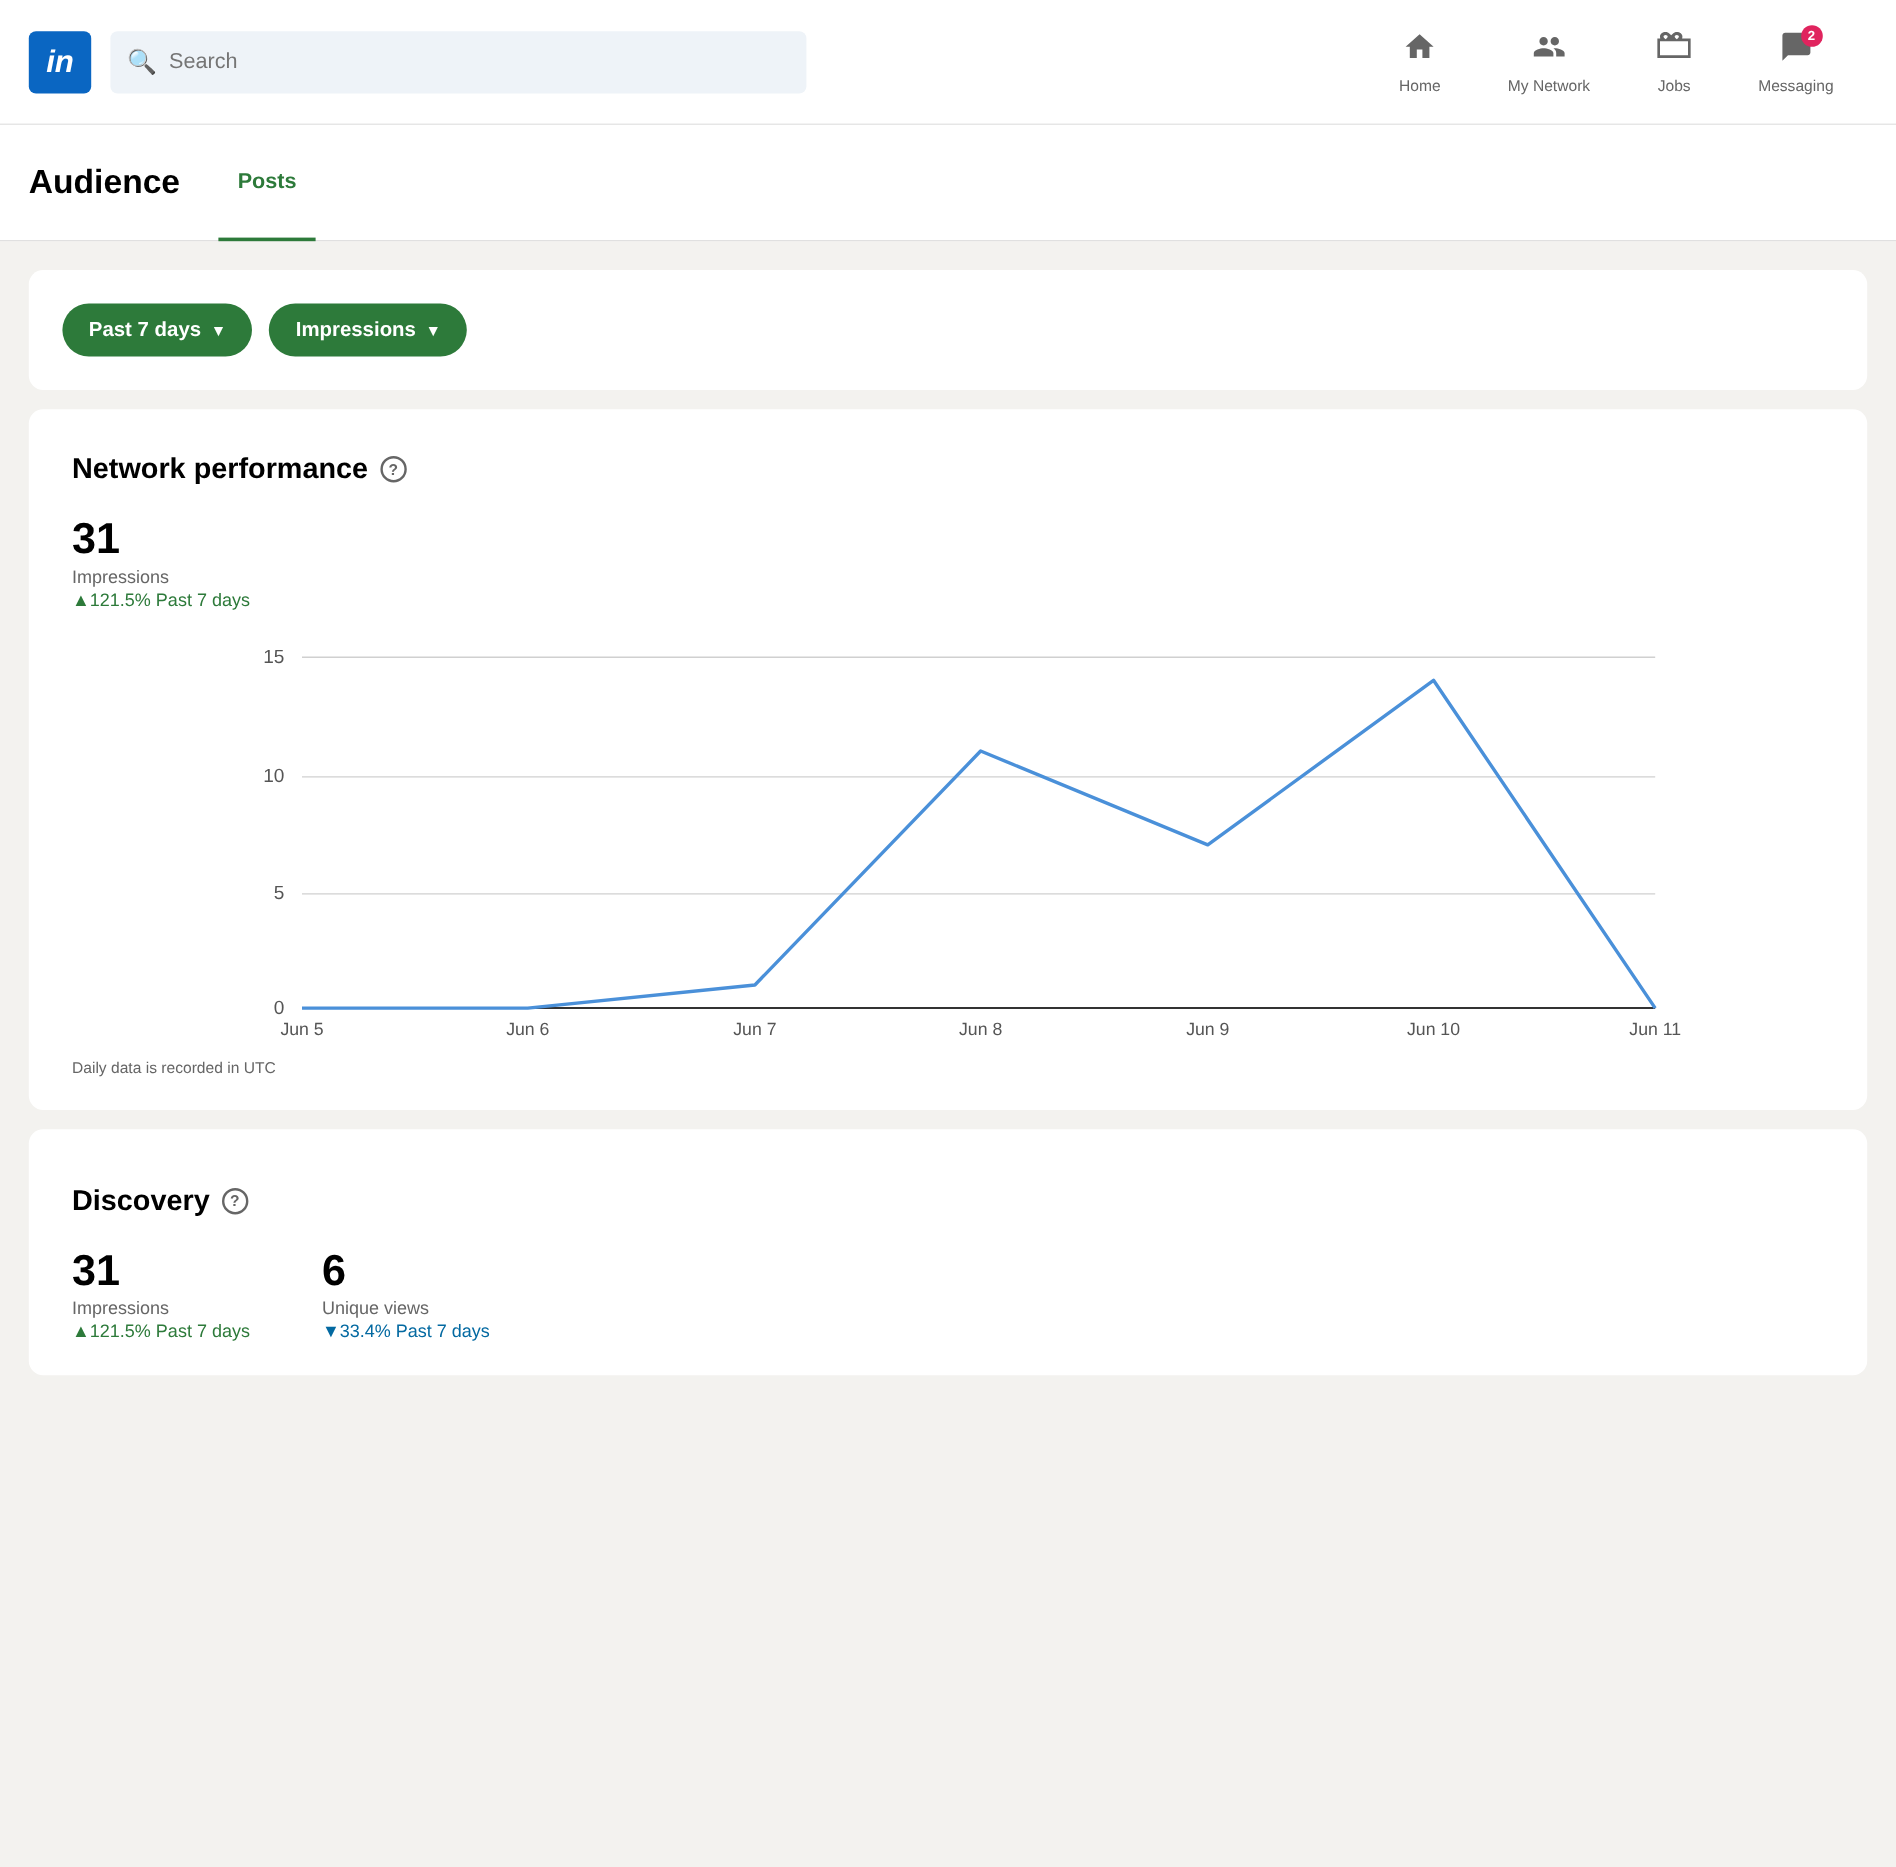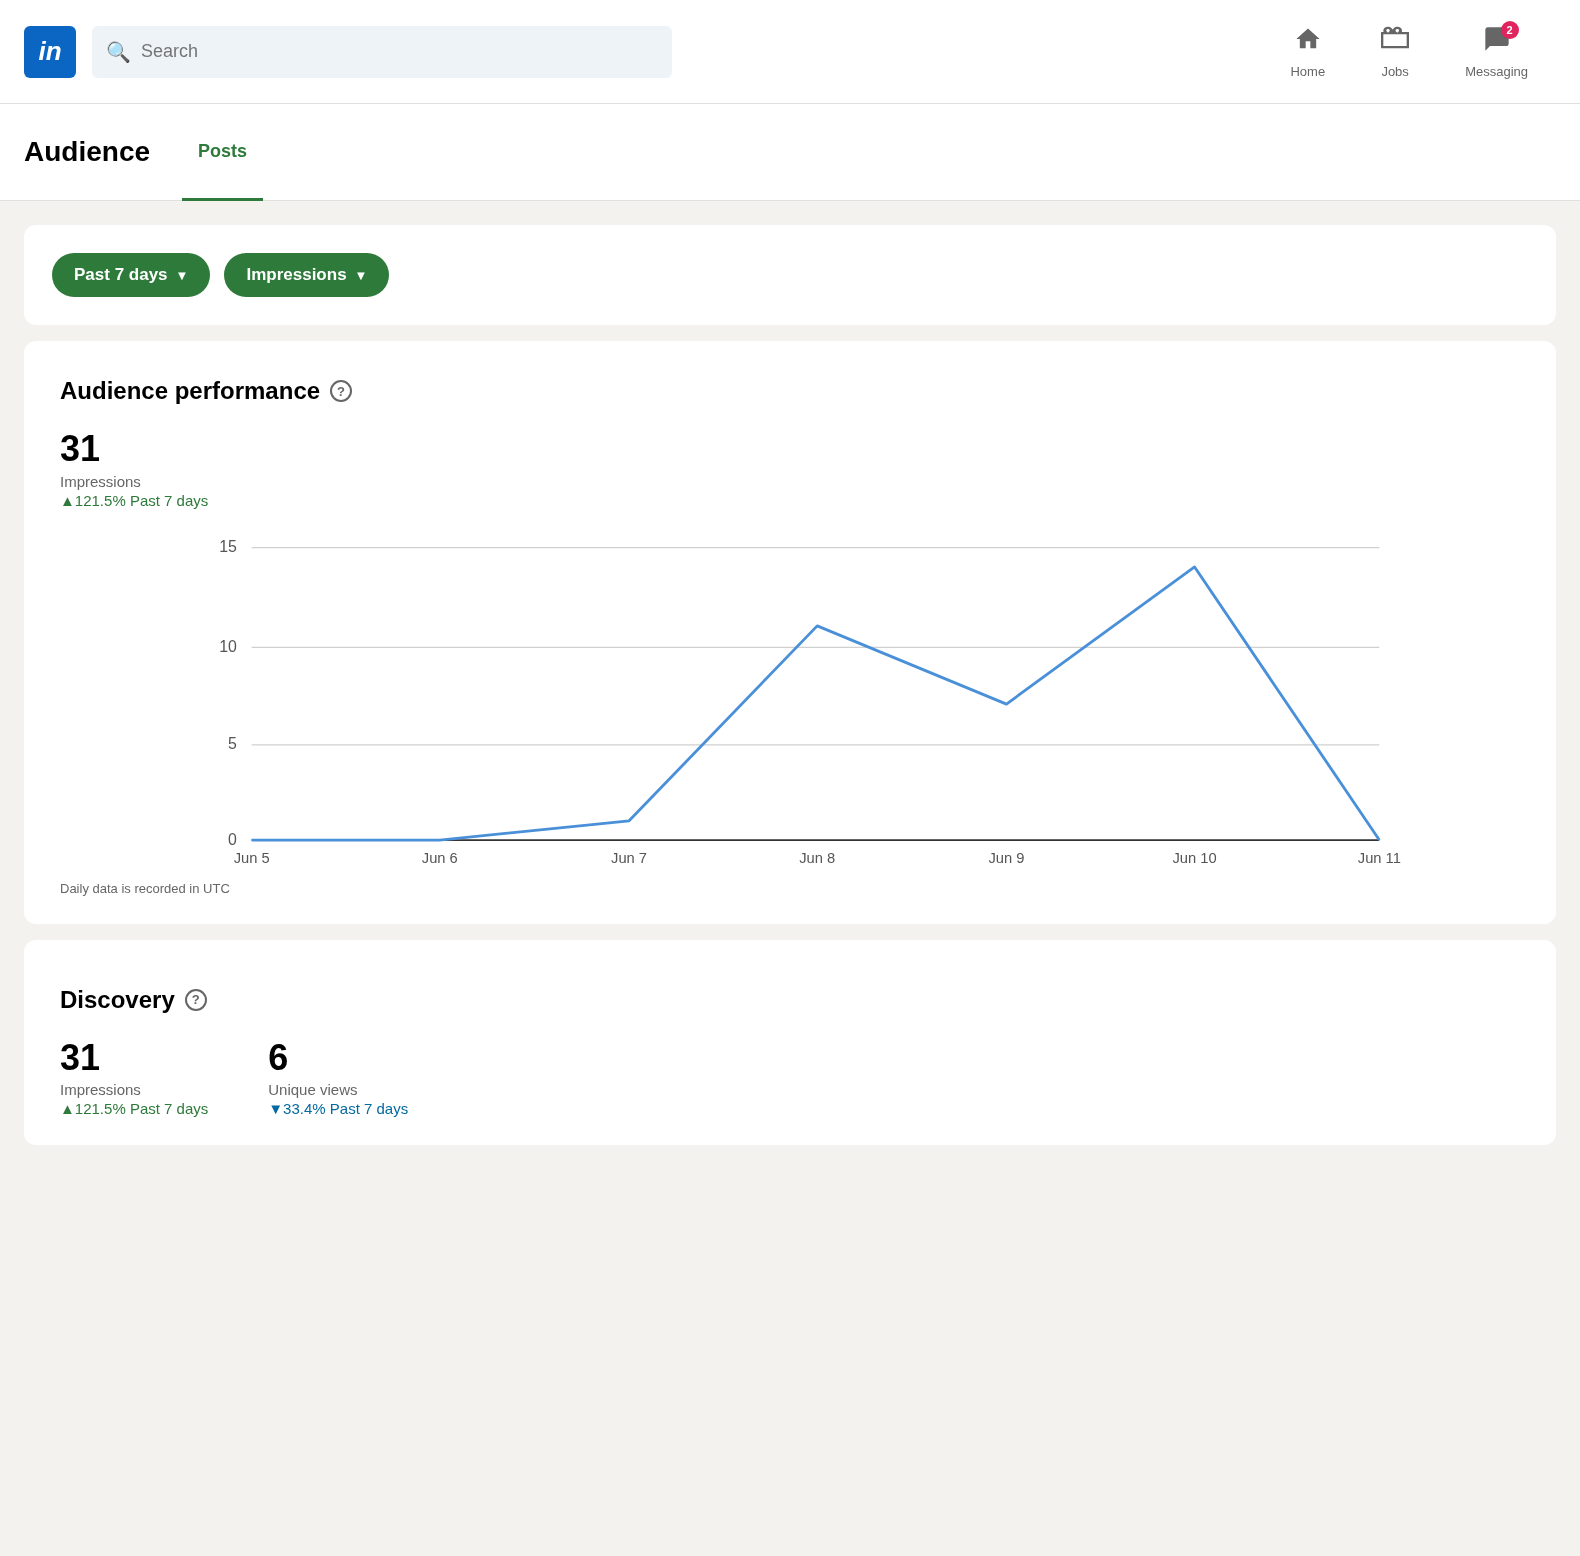--- a/index.html
+++ b/index.html
@@ -243,20 +243,28 @@
     <div class="nav-item">
       <div class="nav-icon">
         <svg width="28" height="28" viewBox="0 0 24 24" fill="#666">
             <path d="M10 20v-6h4v6h5v-8h3L12 3 2 12h3v8z"></path>
           </svg>
         
       </div>
       <span class="nav-label">Home</span>
     </div>
 
+    <div class="nav-item">
+      <div class="nav-icon">
+        <svg width="28" height="28" viewBox="0 0 24 24" fill="#666">
+            <path d="M16 11c1.66 0 2.99-1.34 2.99-3S17.66 5 16 5c-1.66 0-3 1.34-3 3s1.34 3 3 3zm-8 0c1.66 0 2.99-1.34 2.99-3S9.66 5 8 5C6.34 5 5 6.34 5 8s1.34 3 3 3zm0 2c-2.33 0-7 1.17-7 3.5V19h14v-2.5c0-2.33-4.67-3.5-7-3.5zm8 0c-.29 0-.62.02-.97.05 1.16.84 1.97 1.97 1.97 3.45V19h6v-2.5c0-2.33-4.67-3.5-7-3.5z"></path>
+          </svg>
+      </div>
+      <span class="nav-label">My Network</span>
+    </div>
 
     <div class="nav-item">
       <div class="nav-icon">
         <svg width="28" height="28" viewBox="0 0 24 24" fill="#666">
             <path d="M20 6h-2.18c.07-.44.18-.88.18-1.34C18 2.99 16.2 1.5 14 1.5c-1.11 0-2.1.45-2.83 1.17L10 3.83l-1.17-1.16C8.1 1.95 7.11 1.5 6 1.5 3.8 1.5 2 2.99 2 4.66c0 .46.1.9.18 1.34H0v14h24V6h-4zm-6-2.5c.83 0 1.5.56 1.5 1.16 0 .36-.19.73-.5 1.01L14 6.67l-1-.99c-.31-.28-.5-.65-.5-1.01 0-.6.67-1.17 1.5-1.17zM6 3.5c.83 0 1.5.57 1.5 1.16 0 .36-.19.73-.5 1.01l-1 .99-1-1c-.31-.28-.5-.65-.5-1 0-.6.67-1.16 1.5-1.16zM22 18H2V8h20v10z"></path>
           </svg>
       </div>
       <span class="nav-label">Jobs</span>
     </div>
 
@@ -285,21 +293,21 @@
       <span class="arrow">▼</span>
     </button>
     <button class="filter-btn">
       <span>Impressions</span>
       <span class="arrow">▼</span>
     </button>
   </div>
 
   <div class="chart-section">
     <div class="section-title">
-      <span>Audience performance</span>
+      <span>Network performance</span>
       <span class="help-icon">?</span>
     </div>
     <div class="metric-value">31</div>
     <div class="metric-label">Impressions</div>
     <div class="metric-change positive">▲121.5% Past 7 days</div>
 
     <div class="chart-container">
       <svg width="100%" height="340" viewBox="0 0 1060 300">
 
         <text x="42" y="24" font-size="14" fill="#555" text-anchor="end">15</text>

